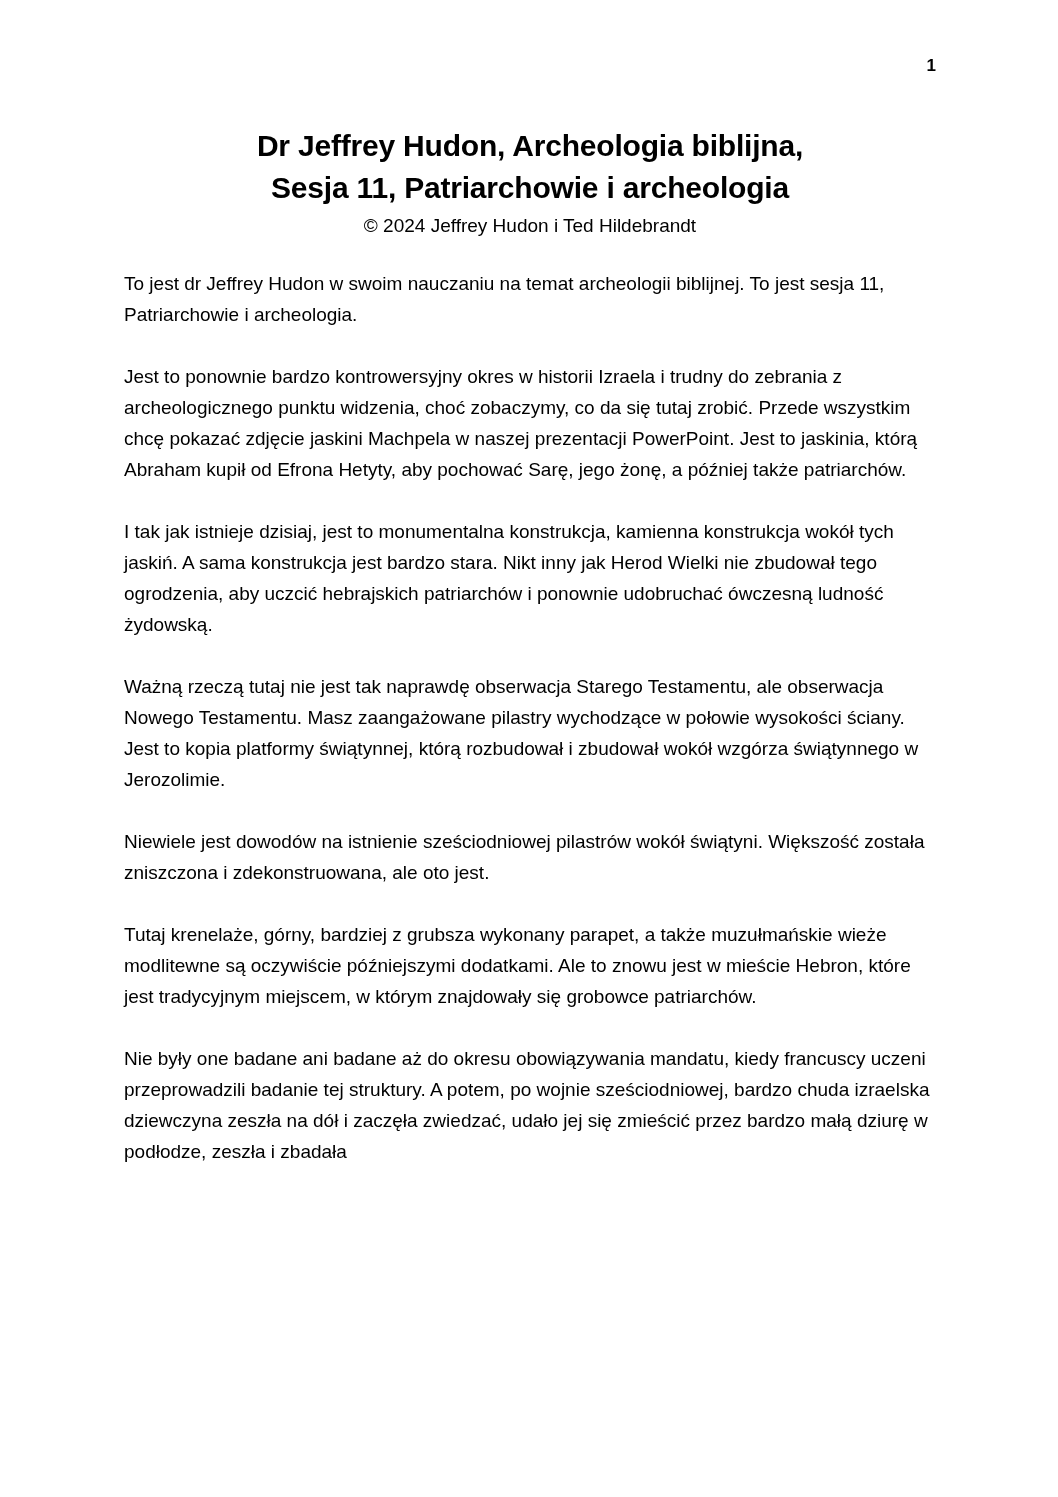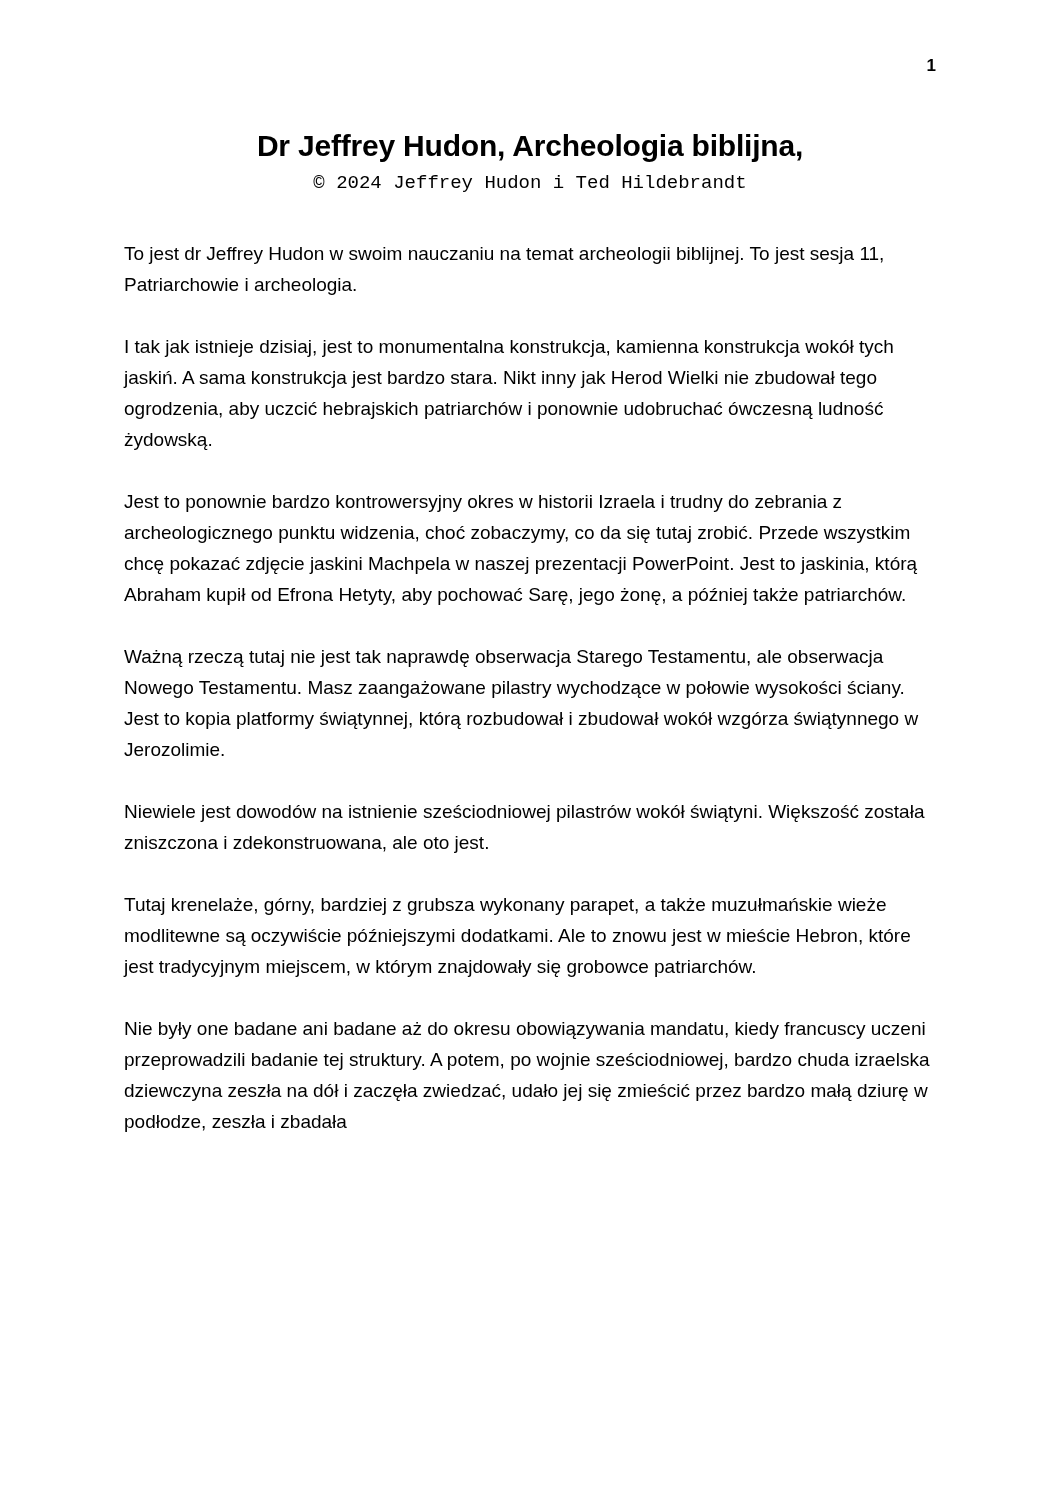--- a/index.html
+++ b/index.html
@@ -37,45 +37,45 @@
     font-weight: 700;
     line-height: 42px;
     letter-spacing: -0.2px;
   }
   .byline {
     font-size: 19px;
     font-weight: 400;
     line-height: 29px;
     margin-top: 2px;
     text-align: center;
-    font-family: Liberation Mono, monospace;
   }
   .body-text {
-    margin-top: 40px;
+    margin-top: 28px;
     font-size: 19px;
     line-height: 31px;
   }
   .body-text p {
     margin: 0 0 31px 0;
     text-align: left;
   }
 </style>
 </head>
 <body>
 
 <div class="page">
   <div class="page-number">1</div>
 
   <div class="title-block">
     <div class="title-line">Dr Jeffrey Hudon, Archeologia biblijna,</div>
+    <div class="title-line">Sesja 11, Patriarchowie i archeologia</div>
     <div class="byline">© 2024 Jeffrey Hudon i Ted Hildebrandt</div>
   </div>
 
   <div class="body-text">
       <p>To jest dr Jeffrey Hudon w swoim nauczaniu na temat archeologii biblijnej. To jest sesja 11, Patriarchowie i archeologia.</p>
+      <p>Jest to ponownie bardzo kontrowersyjny okres w historii Izraela i trudny do zebrania z archeologicznego punktu widzenia, choć zobaczymy, co da się tutaj zrobić. Przede wszystkim chcę pokazać zdjęcie jaskini Machpela w naszej prezentacji PowerPoint. Jest to jaskinia, którą Abraham kupił od Efrona Hetyty, aby pochować Sarę, jego żonę, a później także patriarchów.</p>
       <p>I tak jak istnieje dzisiaj, jest to monumentalna konstrukcja, kamienna konstrukcja wokół tych jaskiń. A sama konstrukcja jest bardzo stara. Nikt inny jak Herod Wielki nie zbudował tego ogrodzenia, aby uczcić hebrajskich patriarchów i ponownie udobruchać ówczesną ludność żydowską.</p>
-      <p>Jest to ponownie bardzo kontrowersyjny okres w historii Izraela i trudny do zebrania z archeologicznego punktu widzenia, choć zobaczymy, co da się tutaj zrobić. Przede wszystkim chcę pokazać zdjęcie jaskini Machpela w naszej prezentacji PowerPoint. Jest to jaskinia, którą Abraham kupił od Efrona Hetyty, aby pochować Sarę, jego żonę, a później także patriarchów.</p>
       <p>Ważną rzeczą tutaj nie jest tak naprawdę obserwacja Starego Testamentu, ale obserwacja Nowego Testamentu. Masz zaangażowane pilastry wychodzące w połowie wysokości ściany. Jest to kopia platformy świątynnej, którą rozbudował i zbudował wokół wzgórza świątynnego w Jerozolimie.</p>
       <p>Niewiele jest dowodów na istnienie sześciodniowej pilastrów wokół świątyni. Większość została zniszczona i zdekonstruowana, ale oto jest.</p>
       <p>Tutaj krenelaże, górny, bardziej z grubsza wykonany parapet, a także muzułmańskie wieże modlitewne są oczywiście późniejszymi dodatkami. Ale to znowu jest w mieście Hebron, które jest tradycyjnym miejscem, w którym znajdowały się grobowce patriarchów.</p>
       <p>Nie były one badane ani badane aż do okresu obowiązywania mandatu, kiedy francuscy uczeni przeprowadzili badanie tej struktury. A potem, po wojnie sześciodniowej, bardzo chuda izraelska dziewczyna zeszła na dół i zaczęła zwiedzać, udało jej się zmieścić przez bardzo małą dziurę w podłodze, zeszła i zbadała</p>
     </div>
 </div>
 
 </body></html>

